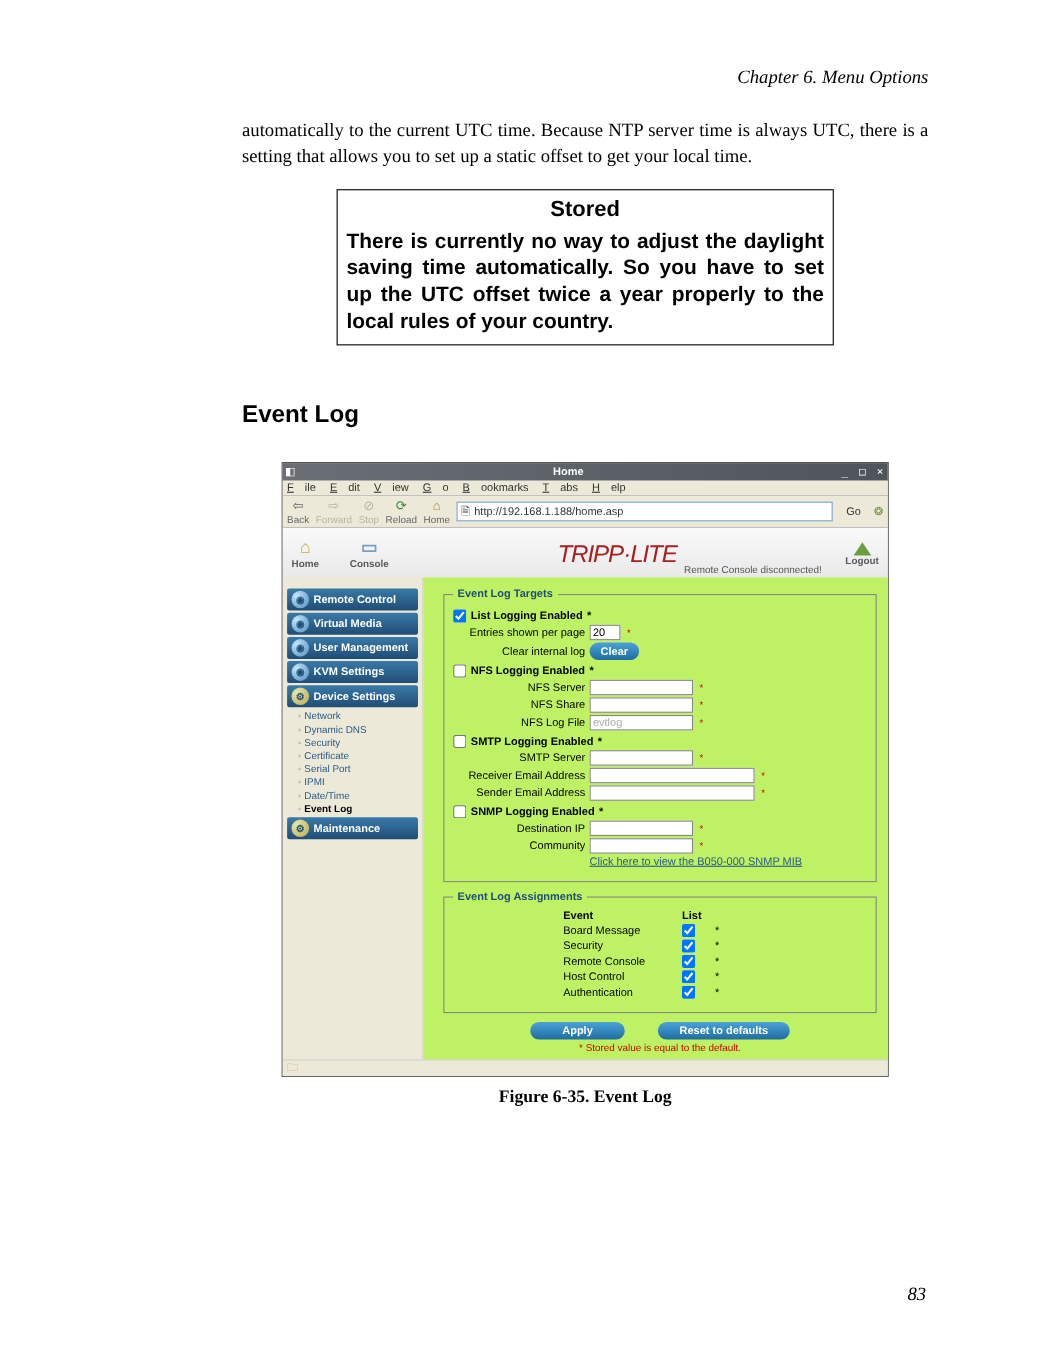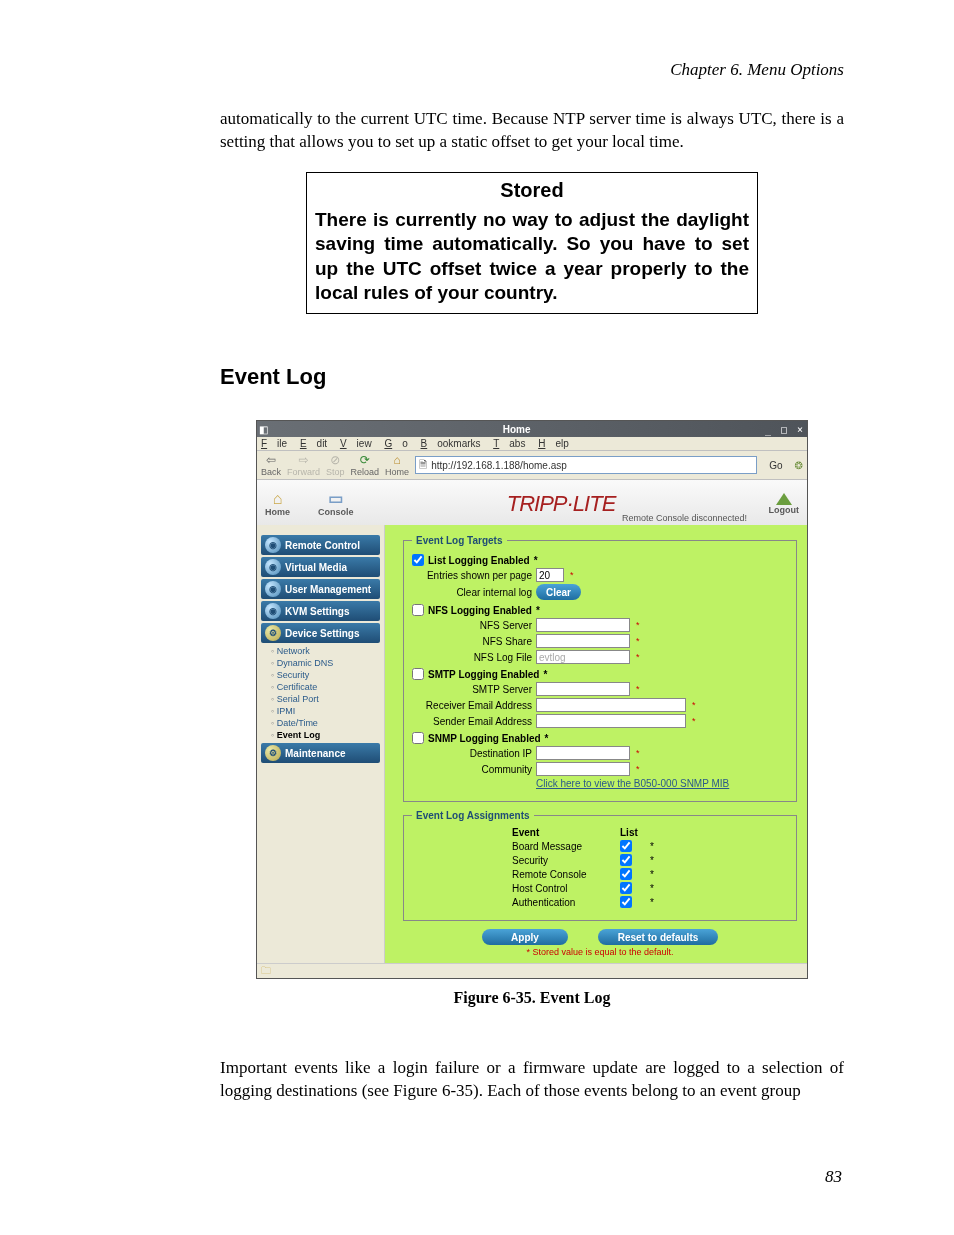--- a/index.html
+++ b/index.html
@@ -494,16 +494,15 @@
       </div>
     </div>
 
     <div class="statusbar">
       <span class="folder-ic">🗀</span>
     </div>
   </div>
 
   <div class="figure-caption">Figure 6-35. Event Log</div>
 
-  <p class="body-text">Important events like a login failure or a firmware update are logged to a selection of logging destinations (see Figure 6-35). Each of those events belong to an event group</p>
 
   <div class="page-number">83</div>
 </div>
 
 </body></html>

